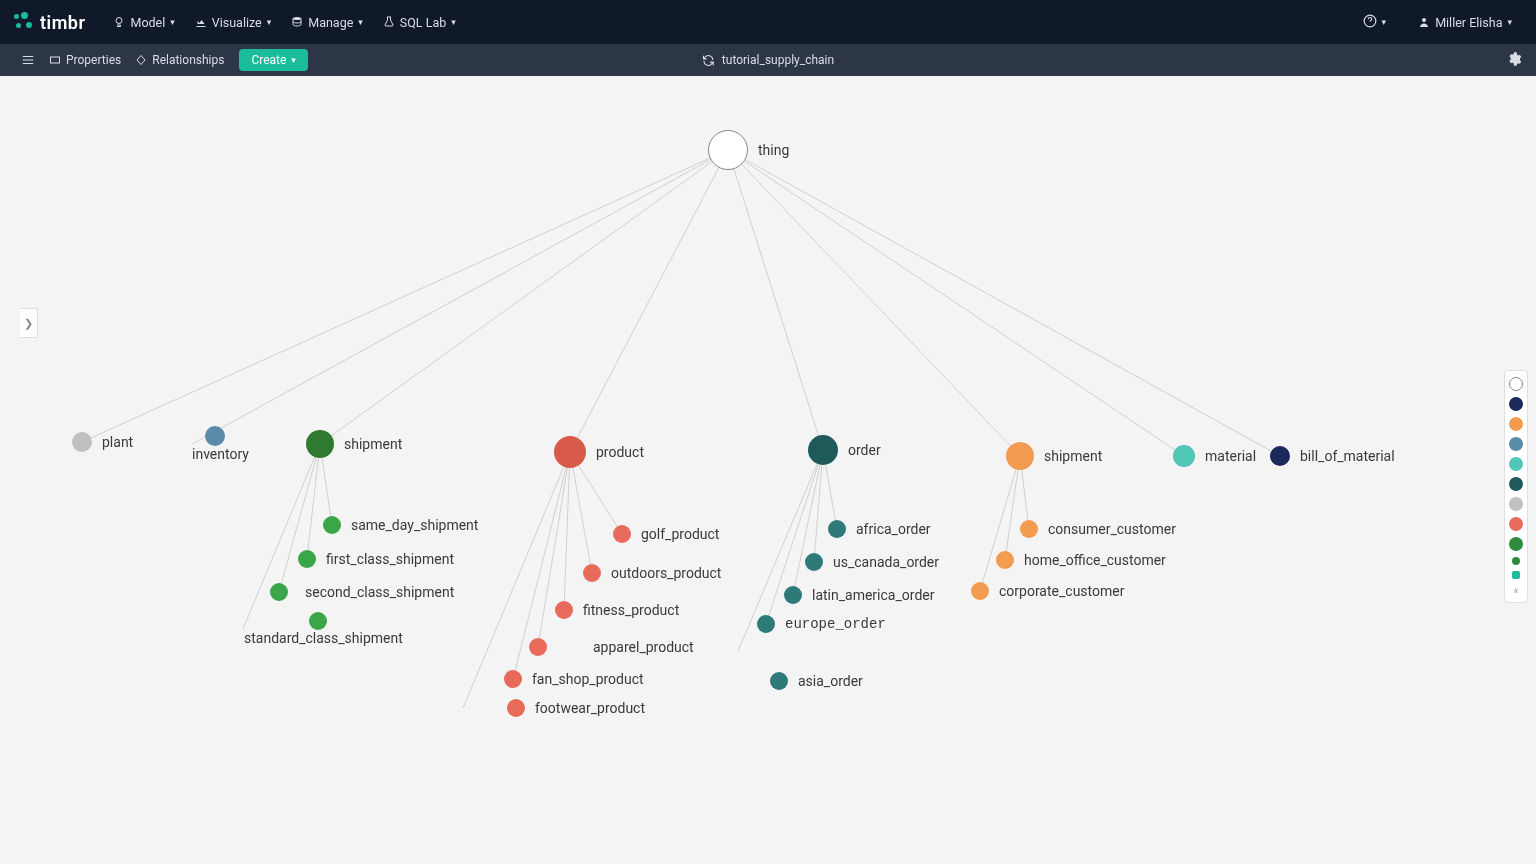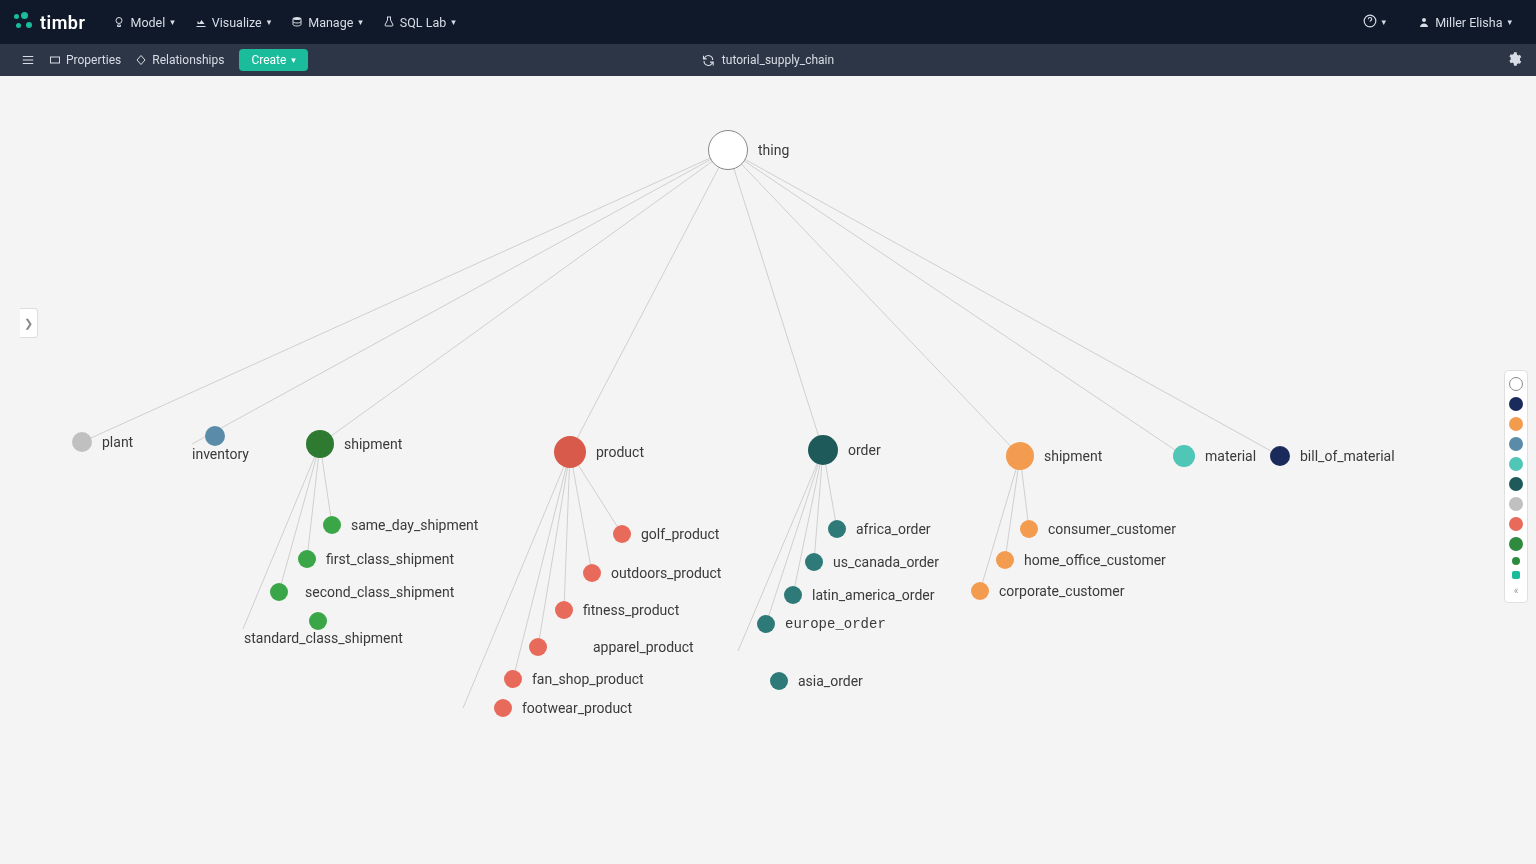--- a/index.html
+++ b/index.html
@@ -242,21 +242,21 @@
         <span class="node-label">fitness_product</span>
       </div>
       <div class="node" style="left: 518px; top: 571px; transform: translate(-9px, -50%); gap: 36px;">
         <div class="circle" style="width: 18px; height: 18px; background: rgb(232, 106, 90);"></div>
         <span class="node-label">apparel_product</span>
       </div>
       <div class="node" style="left: 493px; top: 603px; transform: translate(-9px, -50%);">
         <div class="circle" style="width: 18px; height: 18px; background: rgb(232, 106, 90);"></div>
         <span class="node-label">fan_shop_product</span>
       </div>
-      <div class="node" style="left: 443px; top: 632px; transform: translate(-9px, -50%); padding-left: 40px;">
+      <div class="node" style="left: 456px; top: 632px; transform: translate(-9px, -50%); padding-left: 40px;">
         <div class="circle" style="width: 18px; height: 18px; background: rgb(232, 106, 90);"></div>
         <span class="node-label">footwear_product</span>
       </div>
       <div class="node" style="left: 817px; top: 453px; transform: translate(-9px, -50%);">
         <div class="circle" style="width: 18px; height: 18px; background: rgb(45, 122, 120);"></div>
         <span class="node-label">africa_order</span>
       </div>
       <div class="node" style="left: 794px; top: 486px; transform: translate(-9px, -50%);">
         <div class="circle" style="width: 18px; height: 18px; background: rgb(45, 122, 120);"></div>
         <span class="node-label">us_canada_order</span>

